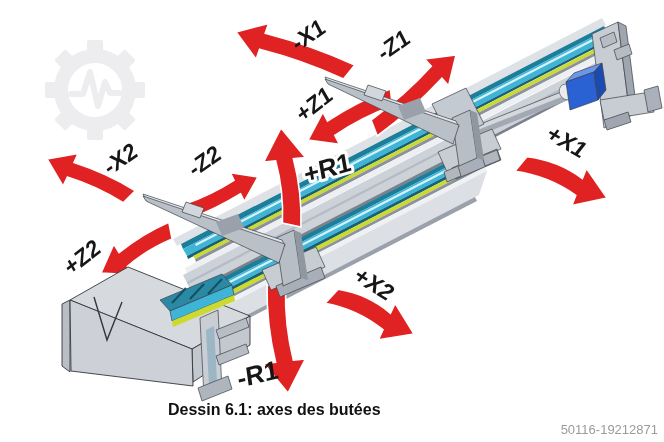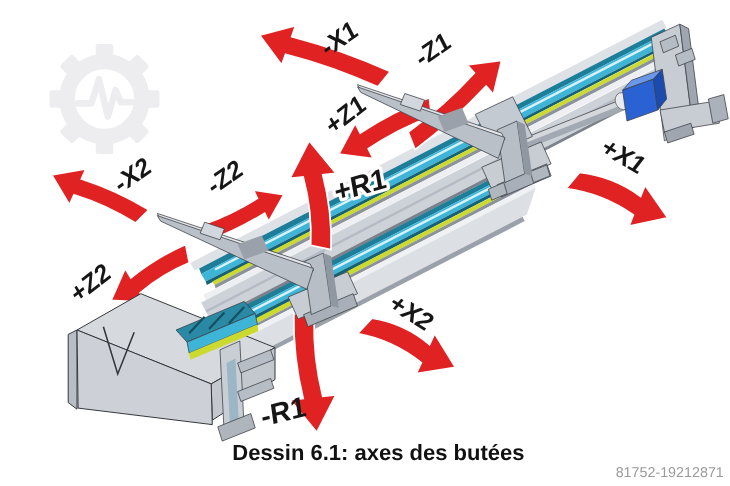--- a/index.html
+++ b/index.html
@@ -3,22 +3,22 @@
 <meta charset="utf-8">
 <style>
   html,body{margin:0;padding:0;background:#fff;}
   #stage{position:relative;width:664px;height:442px;background:#ffffff;overflow:hidden;
          font-family:"Liberation Sans",sans-serif;}
   svg{position:absolute;left:0;top:0;}
   .axis-label{font-family:"Liberation Sans",sans-serif;font-weight:bold;font-size:23px;
               fill:#161616;}
   .axis-label.big{font-size:26px;}
   .axis-label.outlined{stroke:#ffffff;stroke-width:6px;paint-order:stroke;stroke-linejoin:round;}
-  .caption{position:absolute;left:168px;top:401px;width:352px;text-align:center;
-           font-weight:bold;font-size:20px;color:#111;}
+  .caption{position:absolute;left:168px;top:401px;width:352px;text-align:left;
+           font-weight:bold;font-size:16px;color:#111;}
   .docnum{position:absolute;right:6px;top:422px;font-size:13px;color:#9b9b9b;}
   .outl{stroke:#3c4046;stroke-width:.7;}
   .outl2{stroke:#33363a;stroke-width:.9;}
 </style>
 </head>
 <body>
 
 <div id="stage">
   <svg width="664" height="442" viewBox="0 0 664 442">
 
@@ -156,14 +156,14 @@
       <text class="axis-label" transform="translate(124,166) rotate(-35) skewX(-8)" text-anchor="middle">-X2</text>
       <text class="axis-label" transform="translate(208,168) rotate(-35) skewX(-8)" text-anchor="middle">-Z2</text>
       <text class="axis-label" transform="translate(86,264) rotate(-38) skewX(-8)" text-anchor="middle">+Z2</text>
       <text class="axis-label" transform="translate(369,290) rotate(32) skewX(-8)" text-anchor="middle">+X2</text>
       <text class="axis-label big outlined" transform="translate(329,177) rotate(-16) skewX(-6)" text-anchor="middle">+R1</text>
       <text class="axis-label big" transform="translate(259,383) rotate(-14) skewX(-6)" text-anchor="middle">-R1</text>
     </g>
   </svg>
 
   <div class="caption">Dessin 6.1: axes des butées</div>
-  <div class="docnum">81752-19212871</div>
+  <div class="docnum">50116-19212871</div>
 </div>
 
 </body></html>

